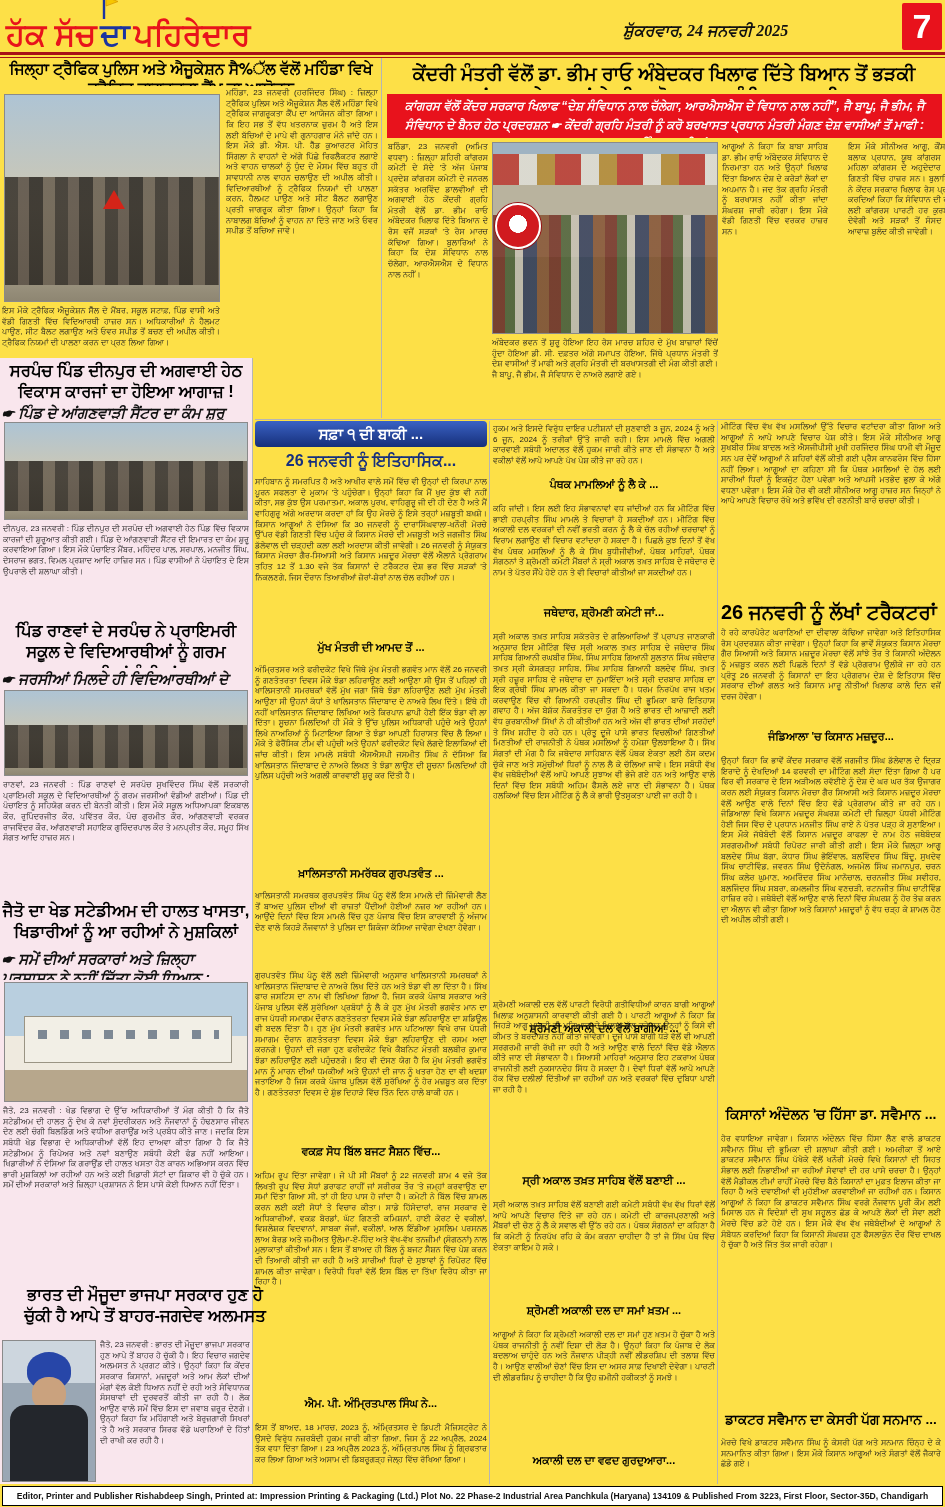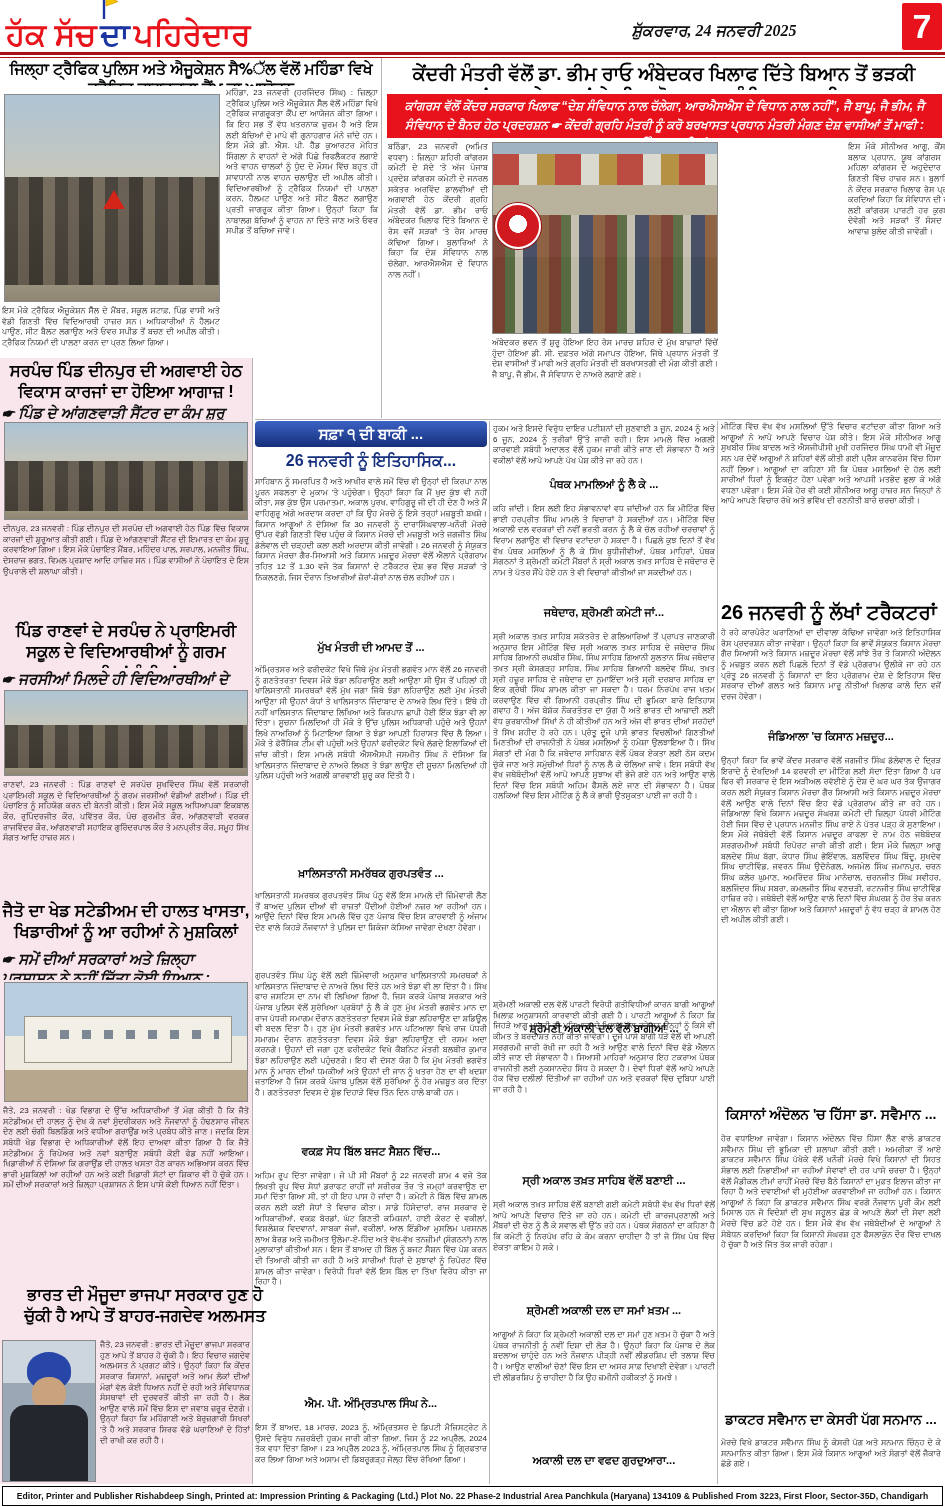--- a/index.html
+++ b/index.html
@@ -1,24 +1,24 @@
 <!DOCTYPE html>
 <html><head>
 <meta charset="utf-8">
 <style>
   html,body{margin:0;padding:0;background:#e9e9e9;}
-  .page{position:relative;width:945px;height:1507px;background:#ffffff;margin:0 auto;overflow:hidden;
+  .page{position:relative;width:945px;height:1507px;background:#fde047;margin:0 auto;overflow:hidden;
         font-family:"Liberation Sans", sans-serif;color:#111;}
   .abs{position:absolute;}
   
   .logo{left:6px;top:2px;width:340px;height:48px;display:flex;align-items:flex-end;gap:4px;
         font-weight:bold;font-size:31px;color:#e8131b;letter-spacing:0px;line-height:1;}
   .logo .da{color:#1b34a0;position:relative;padding-top:14px;}
   .logo .flag{position:absolute;left:2px;top:-12px;}
-  .date{left:568px;top:22px;width:292px;text-align:center;font-family:"Liberation Serif", serif;
+  .date{left:623px;top:22px;width:292px;text-align:left;font-family:"Liberation Serif", serif;
         font-style:italic;font-weight:bold;font-size:16px;color:#111;}
   .pagebox{left:902px;top:3px;width:40px;height:47px;background:#e8121c;color:#fff;font-weight:bold;
         font-size:34px;display:flex;align-items:center;justify-content:center;border-radius:2px;}
   .rule1{left:0;top:52px;width:945px;height:3px;background:#a81116;}
   .rule2{left:0;top:57px;width:945px;height:1px;background:#a81116;}
   
   .headline{font-weight:bold;color:#000;text-align:center;line-height:1.22;overflow:hidden;}
   .h-main{font-size:19px;}
   .h-left{font-size:15.5px;}
   .h-pink{font-size:16.5px;line-height:1.3;}
@@ -93,20 +93,21 @@
   <div class="abs vline" style="left:381px;top:58px;height:360px;"></div>
   <div class="abs headline h-main" style="left:386px;top:62px;width:556px;height:28px;">ਕੇਂਦਰੀ ਮੰਤਰੀ ਵੱਲੋਂ ਡਾ. ਭੀਮ ਰਾਓ ਅੰਬੇਦਕਰ ਖਿਲਾਫ ਦਿੱਤੇ ਬਿਆਨ ਤੋਂ ਭੜਕੀ ਕਾਂਗਰਸ ਨੇ ਸੜਕਾਂ ਤੇ ਕੀਤਾ ਰੋਸ ਮਾਰਚ ਮੰਗਿਆ ਅਸਤੀਫਾ</div>
   <div class="abs redbox" style="left:387px;top:94px;width:555px;height:44px;">ਕਾਂਗਰਸ ਵੱਲੋਂ ਕੇਂਦਰ ਸਰਕਾਰ ਖਿਲਾਫ “ਦੇਸ਼ ਸੰਵਿਧਾਨ ਨਾਲ ਚੱਲੇਗਾ, ਆਰਐਸਐਸ ਦੇ ਵਿਧਾਨ ਨਾਲ ਨਹੀਂ”, ਜੈ ਬਾਪੂ, ਜੈ ਭੀਮ, ਜੈ ਸੰਵਿਧਾਨ ਦੇ ਬੈਨਰ ਹੇਠ ਪ੍ਰਦਰਸ਼ਨ ☛ ਕੇਂਦਰੀ ਗ੍ਰਹਿ ਮੰਤਰੀ ਨੂੰ ਕਰੋ ਬਰਖਾਸਤ ਪ੍ਰਧਾਨ ਮੰਤਰੀ ਮੰਗਣ ਦੇਸ਼ ਵਾਸੀਆਂ ਤੋਂ ਮਾਫੀ : ਅਰਵਿੰਦ ਡਾਲਵੀਆਂ</div>
   <div class="abs body-txt" style="left:388px;top:142px;width:100px;height:276px;">ਬਠਿੰਡਾ, 23 ਜਨਵਰੀ (ਅਮਿਤ ਵਧਵਾ) : ਜ਼ਿਲ੍ਹਾ ਸ਼ਹਿਰੀ ਕਾਂਗਰਸ ਕਮੇਟੀ ਦੇ ਸੱਦੇ 'ਤੇ ਅੱਜ ਪੰਜਾਬ ਪ੍ਰਦੇਸ਼ ਕਾਂਗਰਸ ਕਮੇਟੀ ਦੇ ਜਨਰਲ ਸਕੱਤਰ ਅਰਵਿੰਦ ਡਾਲਵੀਆਂ ਦੀ ਅਗਵਾਈ ਹੇਠ ਕੇਂਦਰੀ ਗ੍ਰਹਿ ਮੰਤਰੀ ਵੱਲੋਂ ਡਾ. ਭੀਮ ਰਾਓ ਅੰਬੇਦਕਰ ਖਿਲਾਫ ਦਿੱਤੇ ਬਿਆਨ ਦੇ ਰੋਸ ਵਜੋਂ ਸੜਕਾਂ 'ਤੇ ਰੋਸ ਮਾਰਚ ਕੱਢਿਆ ਗਿਆ। ਬੁਲਾਰਿਆਂ ਨੇ ਕਿਹਾ ਕਿ ਦੇਸ਼ ਸੰਵਿਧਾਨ ਨਾਲ ਚੱਲੇਗਾ, ਆਰਐਸਐਸ ਦੇ ਵਿਧਾਨ ਨਾਲ ਨਹੀਂ।</div>
   <div class="abs photo" style="left:492px;top:142px;width:226px;height:192px;background:linear-gradient(180deg,#9fb3c2 0 22%,#b9b39e 22% 60%,#5d7547 60% 100%);">
     <div class="banner-strip"></div>
     <div class="crowd-colored"></div>
     <div class="congress-logo"></div>
   </div>
   <div class="abs body-txt" style="left:492px;top:338px;width:226px;height:80px;">ਅੰਬੇਦਕਰ ਭਵਨ ਤੋਂ ਸ਼ੁਰੂ ਹੋਇਆ ਇਹ ਰੋਸ ਮਾਰਚ ਸ਼ਹਿਰ ਦੇ ਮੁੱਖ ਬਾਜ਼ਾਰਾਂ ਵਿੱਚੋਂ ਹੁੰਦਾ ਹੋਇਆ ਡੀ. ਸੀ. ਦਫ਼ਤਰ ਅੱਗੇ ਸਮਾਪਤ ਹੋਇਆ, ਜਿੱਥੇ ਪ੍ਰਧਾਨ ਮੰਤਰੀ ਤੋਂ ਦੇਸ਼ ਵਾਸੀਆਂ ਤੋਂ ਮਾਫੀ ਅਤੇ ਗ੍ਰਹਿ ਮੰਤਰੀ ਦੀ ਬਰਖਾਸਤਗੀ ਦੀ ਮੰਗ ਕੀਤੀ ਗਈ। ਜੈ ਬਾਪੂ, ਜੈ ਭੀਮ, ਜੈ ਸੰਵਿਧਾਨ ਦੇ ਨਾਅਰੇ ਲਗਾਏ ਗਏ।</div>
+  <div class="abs body-txt" style="left:722px;top:142px;width:106px;height:276px;">ਆਗੂਆਂ ਨੇ ਕਿਹਾ ਕਿ ਬਾਬਾ ਸਾਹਿਬ ਡਾ. ਭੀਮ ਰਾਓ ਅੰਬੇਦਕਰ ਸੰਵਿਧਾਨ ਦੇ ਨਿਰਮਾਤਾ ਹਨ ਅਤੇ ਉਨ੍ਹਾਂ ਖਿਲਾਫ ਦਿੱਤਾ ਬਿਆਨ ਦੇਸ਼ ਦੇ ਕਰੋੜਾਂ ਲੋਕਾਂ ਦਾ ਅਪਮਾਨ ਹੈ। ਜਦ ਤੱਕ ਗ੍ਰਹਿ ਮੰਤਰੀ ਨੂੰ ਬਰਖਾਸਤ ਨਹੀਂ ਕੀਤਾ ਜਾਂਦਾ ਸੰਘਰਸ਼ ਜਾਰੀ ਰਹੇਗਾ। ਇਸ ਮੌਕੇ ਵੱਡੀ ਗਿਣਤੀ ਵਿੱਚ ਵਰਕਰ ਹਾਜ਼ਰ ਸਨ।</div>
   <div class="abs body-txt" style="left:832px;top:142px;width:110px;height:276px;margin-left:16px;">ਇਸ ਮੌਕੇ ਸੀਨੀਅਰ ਆਗੂ, ਕੌਂਸਲਰ, ਬਲਾਕ ਪ੍ਰਧਾਨ, ਯੂਥ ਕਾਂਗਰਸ ਅਤੇ ਮਹਿਲਾ ਕਾਂਗਰਸ ਦੇ ਅਹੁਦੇਦਾਰ ਵੱਡੀ ਗਿਣਤੀ ਵਿੱਚ ਹਾਜ਼ਰ ਸਨ। ਬੁਲਾਰਿਆਂ ਨੇ ਕੇਂਦਰ ਸਰਕਾਰ ਖਿਲਾਫ ਰੋਸ ਪ੍ਰਗਟ ਕਰਦਿਆਂ ਕਿਹਾ ਕਿ ਸੰਵਿਧਾਨ ਦੀ ਰਾਖੀ ਲਈ ਕਾਂਗਰਸ ਪਾਰਟੀ ਹਰ ਕੁਰਬਾਨੀ ਦੇਵੇਗੀ ਅਤੇ ਸੜਕਾਂ ਤੋਂ ਸੰਸਦ ਤੱਕ ਆਵਾਜ਼ ਬੁਲੰਦ ਕੀਤੀ ਜਾਵੇਗੀ।</div>
   <div class="abs hline" style="left:255px;top:419px;width:686px;"></div>
 
   <div class="abs pinkbg" style="left:0;top:358px;width:252px;height:1126px;"></div>
   <div class="abs vline" style="left:252px;top:358px;height:1126px;"></div>
 
   <div class="abs headline h-pink" style="left:2px;top:360px;width:248px;height:44px;">ਸਰਪੰਚ ਪਿੰਡ ਦੀਨਪੁਰ ਦੀ ਅਗਵਾਈ ਹੇਠ ਵਿਕਾਸ ਕਾਰਜਾਂ ਦਾ ਹੋਇਆ ਆਗਾਜ਼ !</div>
   <div class="abs sub" style="left:2px;top:404px;width:248px;height:16px;">☛ ਪਿੰਡ ਦੇ ਆਂਗਣਵਾੜੀ ਸੈਂਟਰ ਦਾ ਕੰਮ ਸ਼ੁਰੂ ਕਰਵਾਇਆ</div>
   <div class="abs photo" style="left:4px;top:422px;width:244px;height:98px;">
     <div class="crowd"></div>

